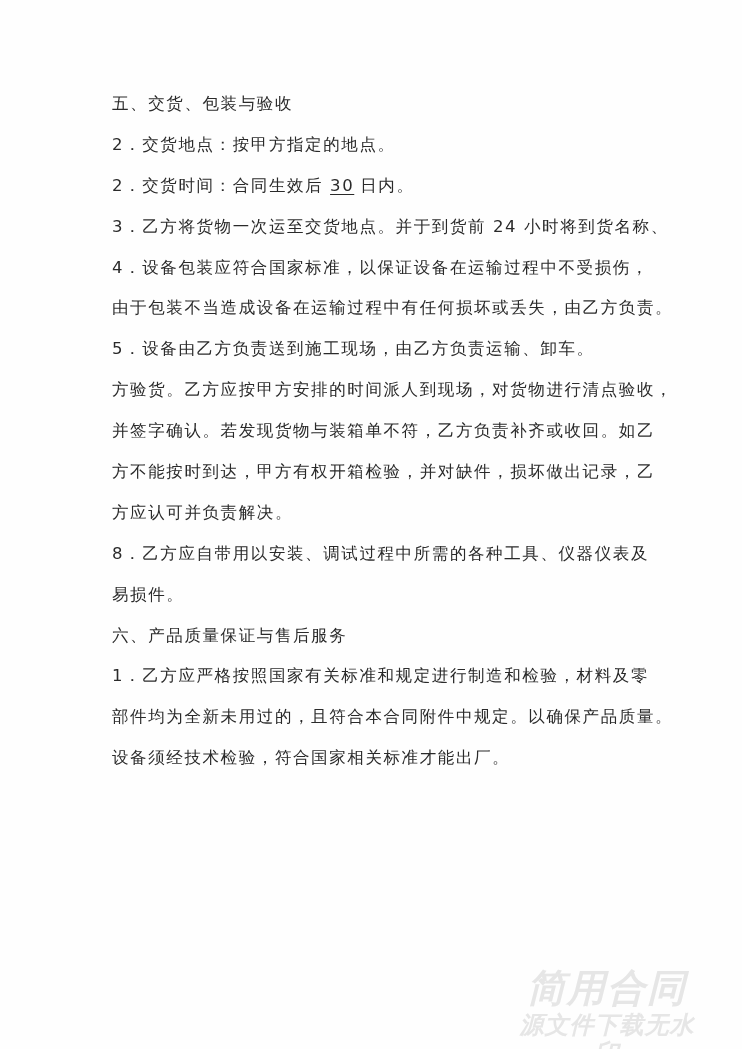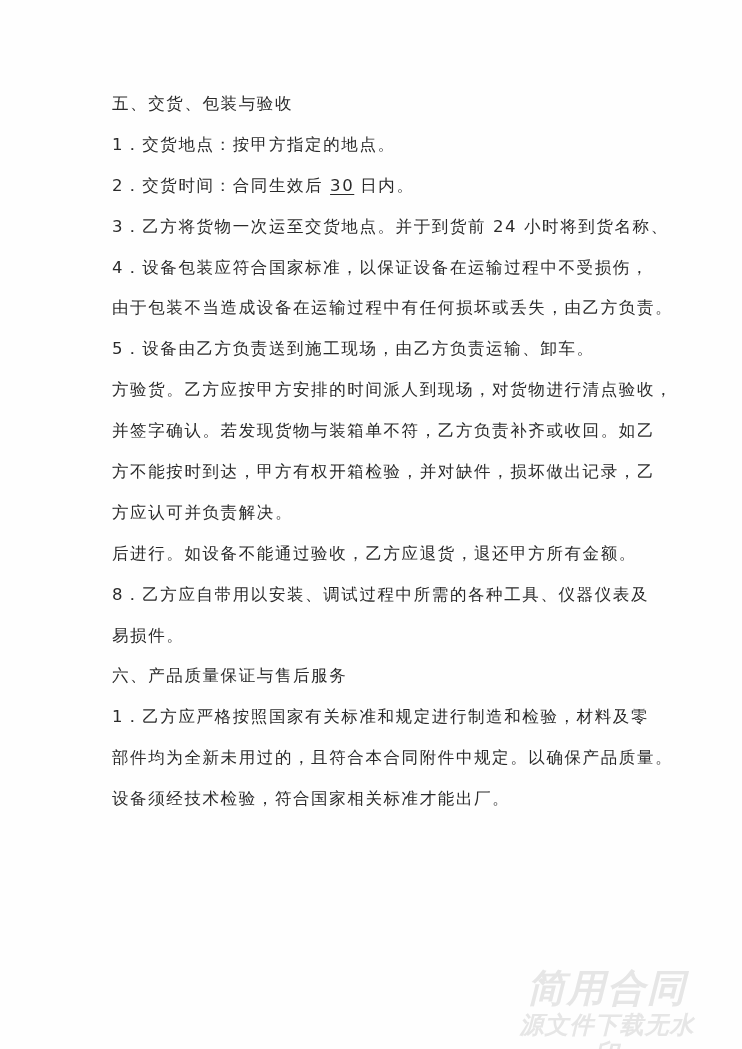--- a/index.html
+++ b/index.html
@@ -62,31 +62,30 @@
       line-height: 28px;
     }
   </style>
 </head>
 <body>
 
 <div class="page">
   <div class="content">
 
     <div class="line">五、交货、包装与验收</div>
-    <div class="line">1．交货地点：按甲方指定的地点。</div>
+    <div class="line">2．交货地点：按甲方指定的地点。</div>
     <div class="line"><span>2．交货时间：合同生效后</span> <span class="u">30</span><span>日内。</span></div>
     <div class="line">3．乙方将货物一次运至交货地点。并于到货前 24 小时将到货名称、</div>
     <div class="line">4．设备包装应符合国家标准，以保证设备在运输过程中不受损伤，</div>
     <div class="line">由于包装不当造成设备在运输过程中有任何损坏或丢失，由乙方负责。</div>
     <div class="line">5．设备由乙方负责送到施工现场，由乙方负责运输、卸车。</div>
     <div class="line">方验货。乙方应按甲方安排的时间派人到现场，对货物进行清点验收，</div>
     <div class="line">并签字确认。若发现货物与装箱单不符，乙方负责补齐或收回。如乙</div>
     <div class="line">方不能按时到达，甲方有权开箱检验，并对缺件，损坏做出记录，乙</div>
     <div class="line">方应认可并负责解决。</div>
-    <div class="line">后进行。如设备不能通过验收，乙方应退货，退还甲方所有金额。</div>
     <div class="line">8．乙方应自带用以安装、调试过程中所需的各种工具、仪器仪表及</div>
     <div class="line">易损件。</div>
 
     <div class="line">六、产品质量保证与售后服务</div>
     <div class="line">1．乙方应严格按照国家有关标准和规定进行制造和检验，材料及零</div>
     <div class="line">部件均为全新未用过的，且符合本合同附件中规定。以确保产品质量。</div>
     <div class="line">设备须经技术检验，符合国家相关标准才能出厂。</div>
 
   </div>
 

